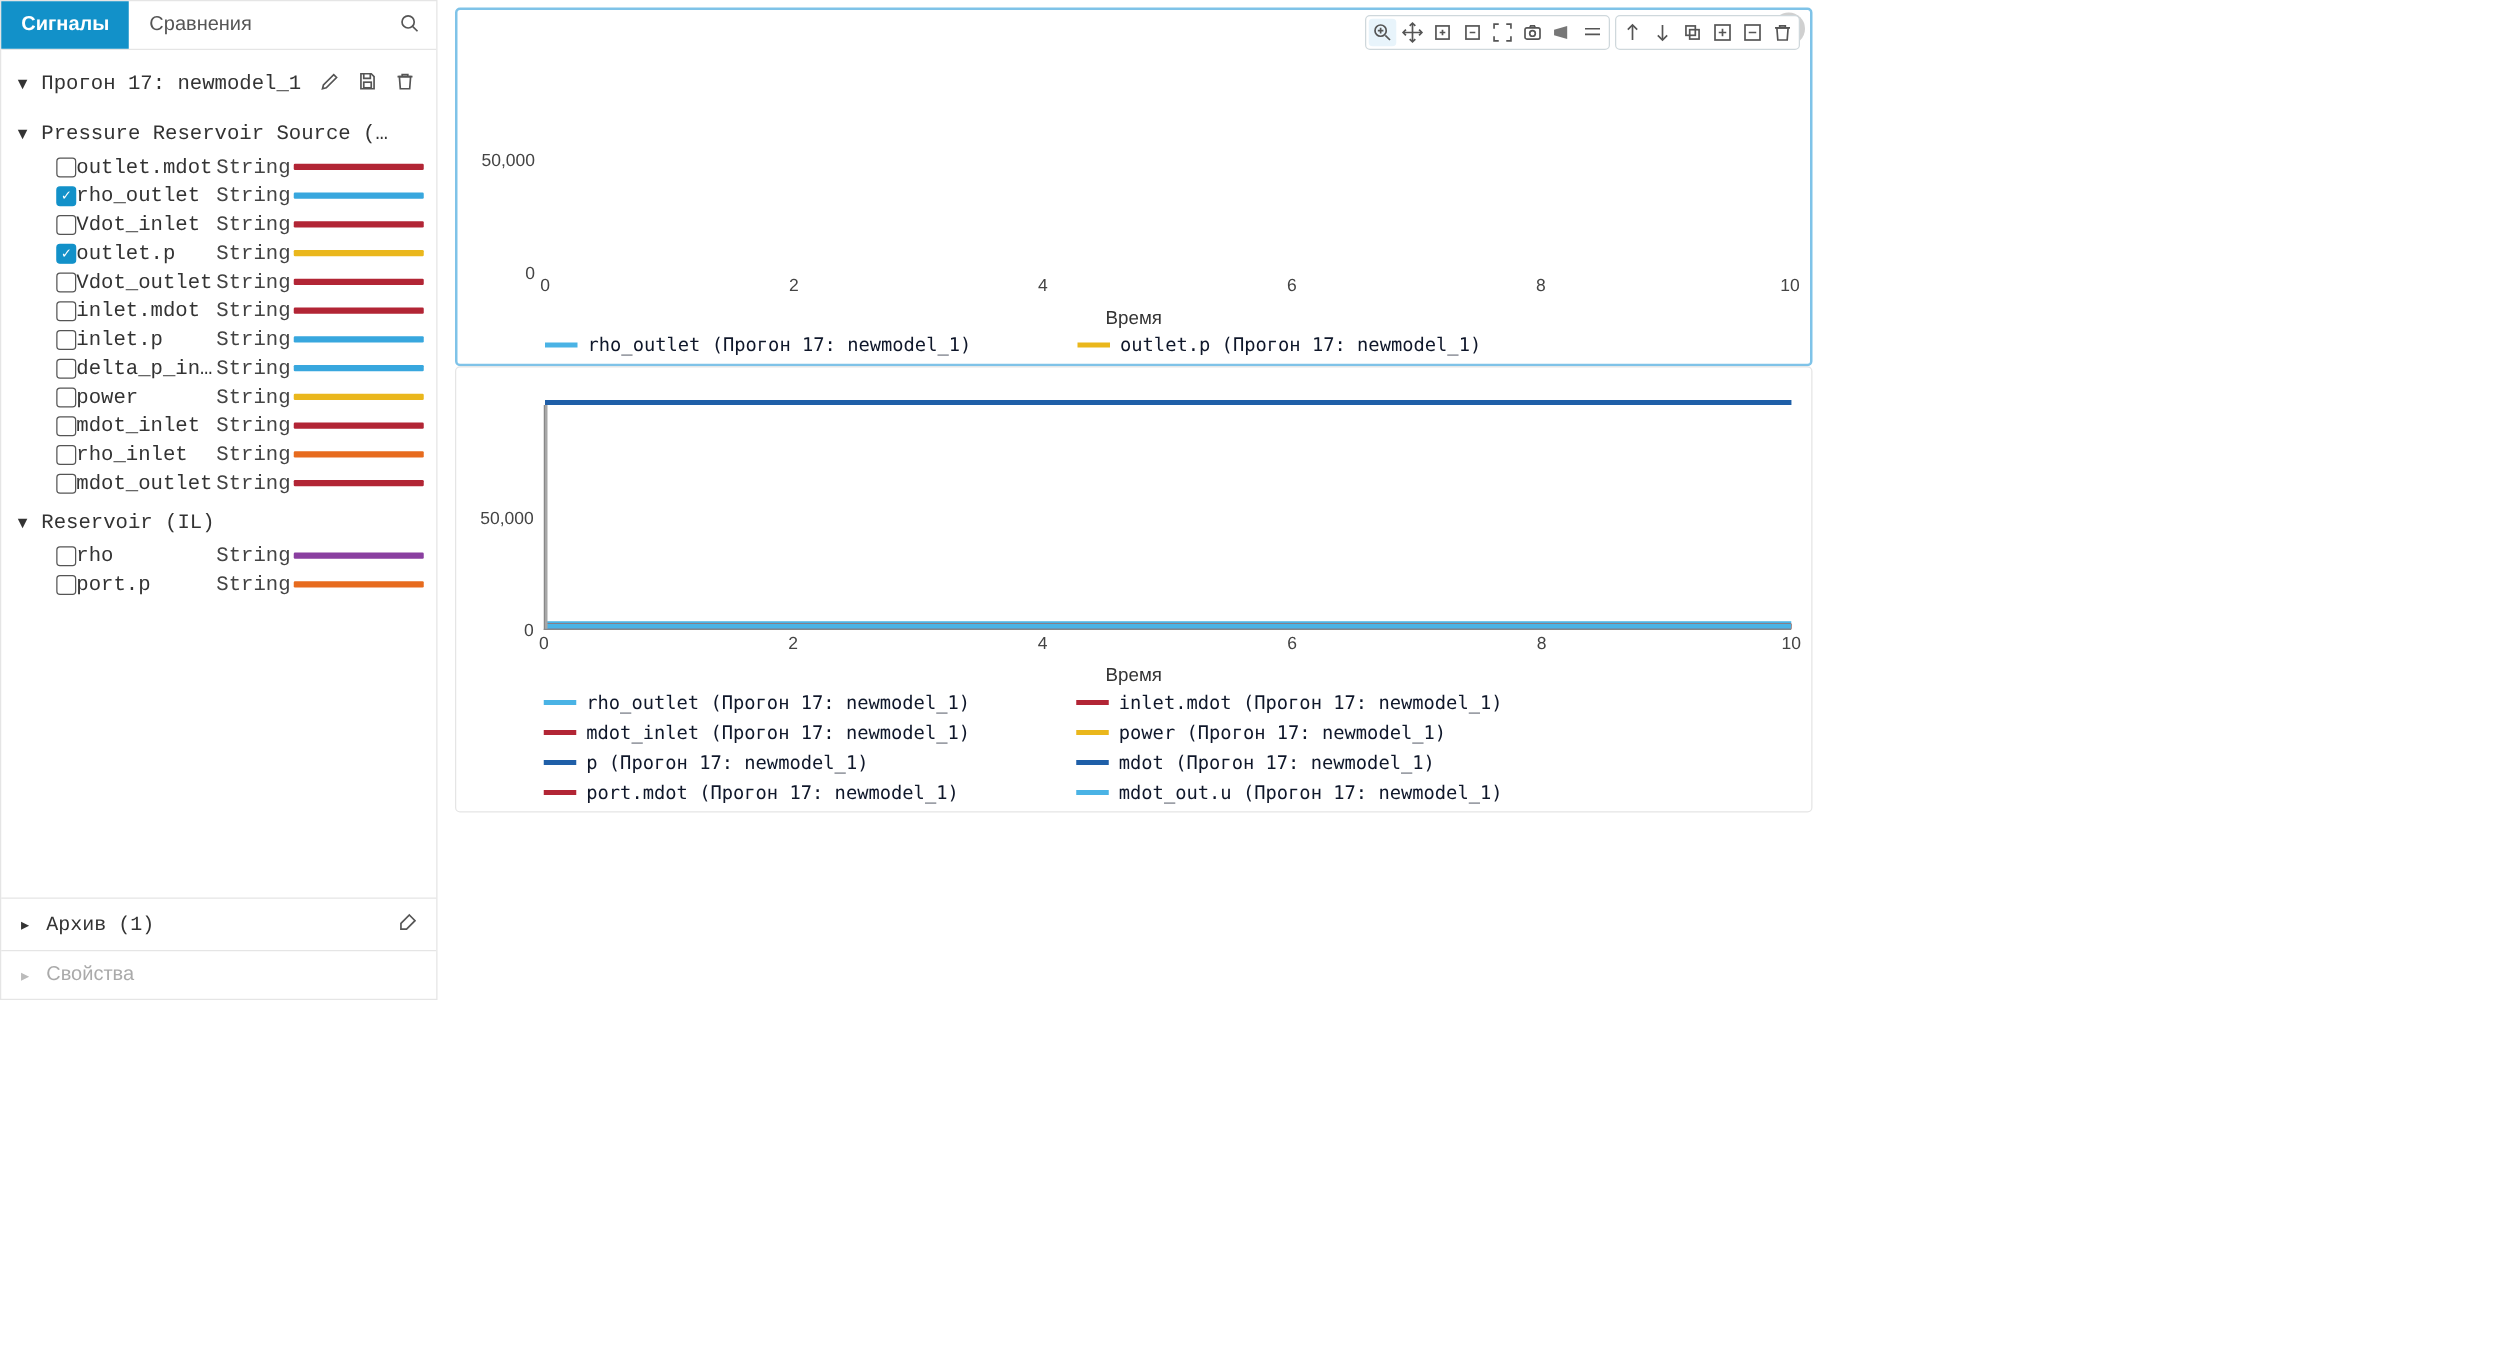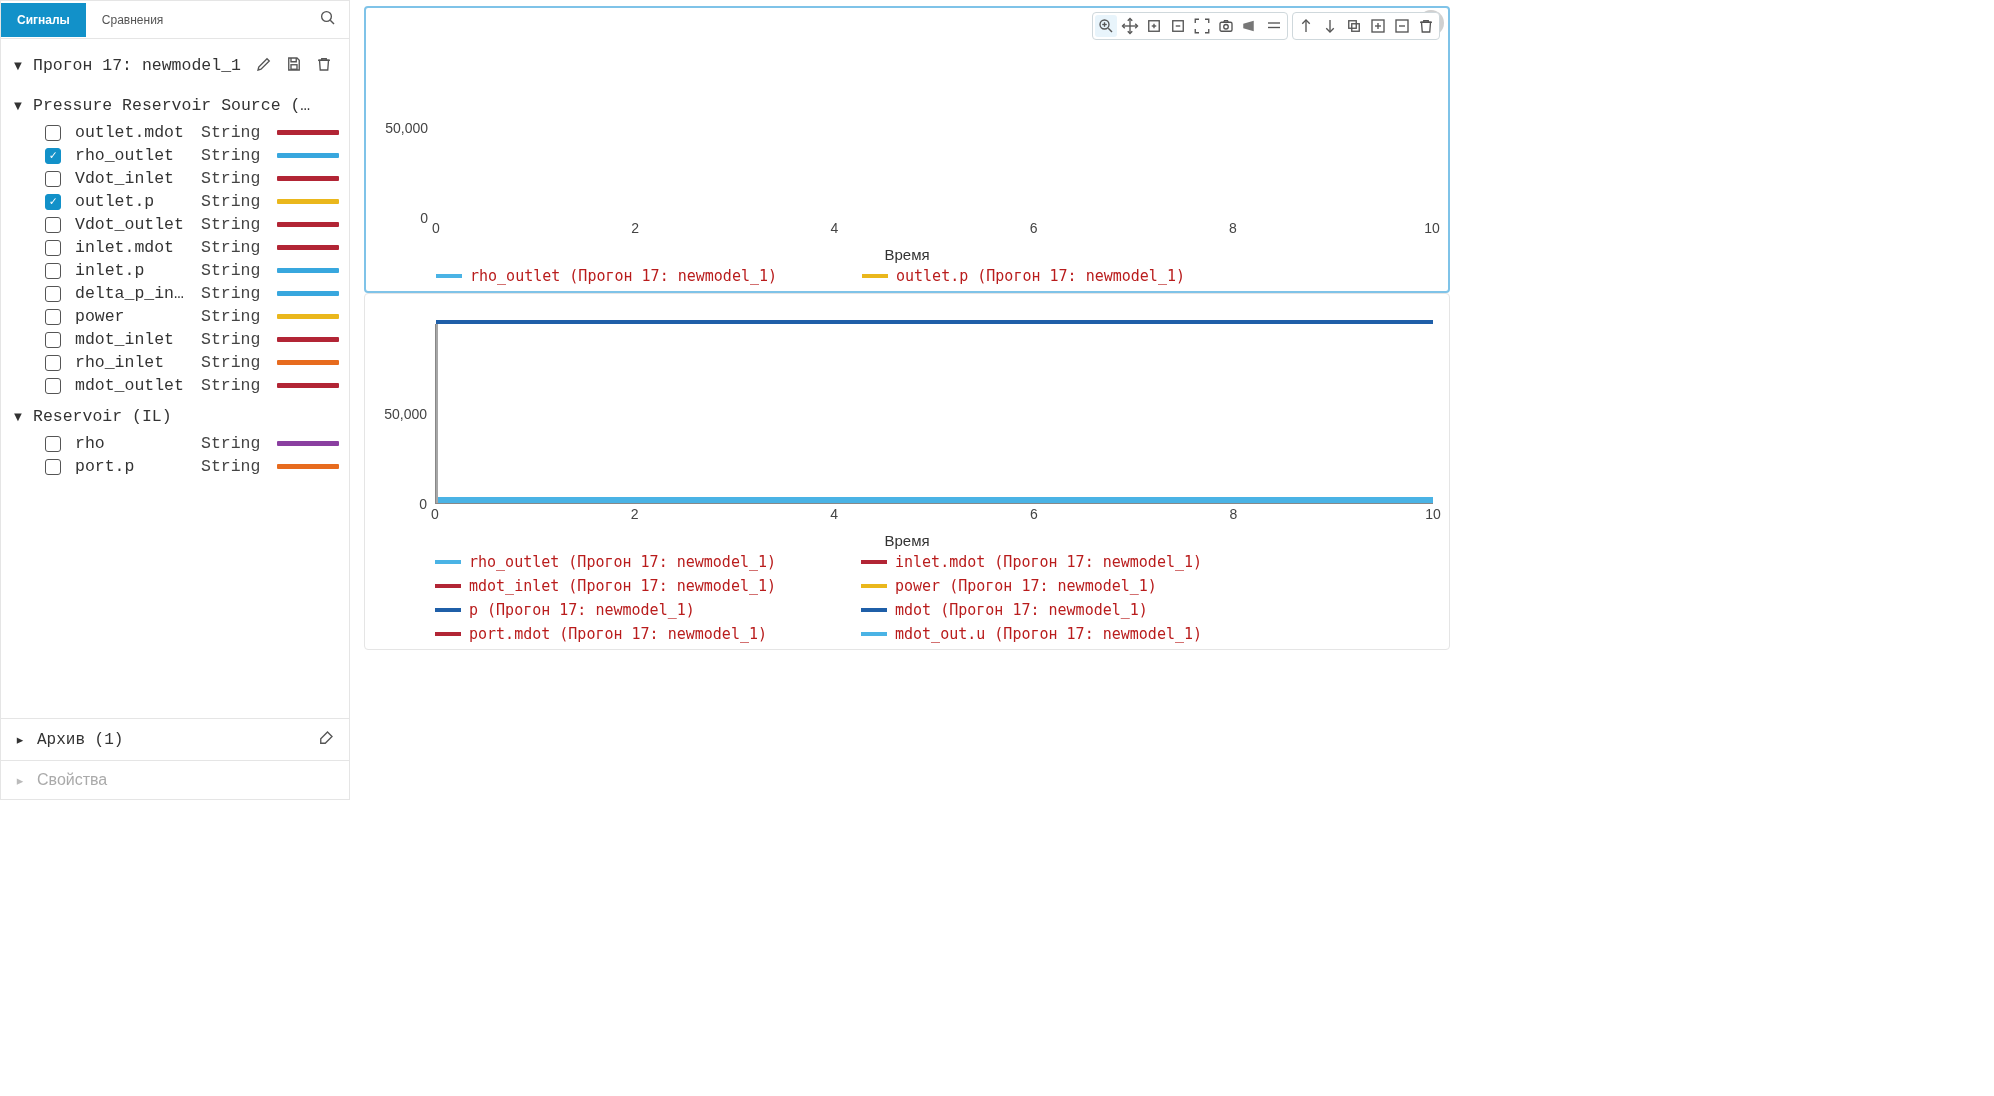--- a/index.html
+++ b/index.html
@@ -24,21 +24,21 @@
     flex-direction: column;
     background: #fff;
   }
   .tab-bar {
     display: flex;
     align-items: center;
     border-bottom: 1px solid #e5e5e5;
   }
   .tab {
     padding: 10px 16px;
-    font-size: 12px;
+    font-size: 16px;
     cursor: pointer;
     color: #555;
   }
   .tab.active {
     background: #1291c9;
     color: #fff;
     font-weight: 600;
   }
   .tab-bar .spacer { flex: 1; }
   .tab-bar .search-btn { padding: 8px 12px; color: #666; cursor: pointer; }
@@ -60,21 +60,21 @@
     align-items: center;
     gap: 8px;
     padding: 10px 4px 6px 0;
   }
   .group-title { white-space: nowrap; overflow: hidden; text-overflow: ellipsis; }
 
   .signal-list { padding-left: 34px; }
   .signal-row {
     display: flex;
     align-items: center;
-    gap: 14px;
+    gap: 0;
     padding: 2px 0;
   }
   .chk {
     width: 16px; height: 16px;
     border: 1.5px solid #555;
     border-radius: 3px;
     display: flex; align-items:center; justify-content:center;
     cursor: pointer;
     flex-shrink: 0;
   }
@@ -152,21 +152,21 @@
     border:1px solid #2e8fc2; white-space:nowrap; z-index:3;
   }
   .tooltip-lbl{ position:absolute; color:#4aa9d8; font-size:14px; z-index:3;}
 
   .guide-v{ position:absolute; top:0;bottom:0;width:0;border-left:2px solid rgba(100,100,100,0.7); z-index:2;}
   .zero-v { position:absolute; top:0;bottom:0;width:0;border-left:2px solid #a7a7a7; z-index:1;}
 
   .legend {
     display:flex; flex-wrap:wrap; gap:6px 26px;
     padding: 4px 0 0 64px;
-    font-family: Consolas, monospace; font-size:15px; color:#b91c1c;
+    font-family: Consolas, monospace; font-size:15px; color:#0f172a;
   }
   .legend-item{ display:flex; align-items:center; gap:8px; min-width: 400px;}
   .legend-swatch{ width:26px; height:4px; }
 
   svg.icon{width:18px;height:18px;stroke:#555;stroke-width:1.8;fill:none;}
 </style>
 </head>
 <body>
 
 <div class="left-panel">

